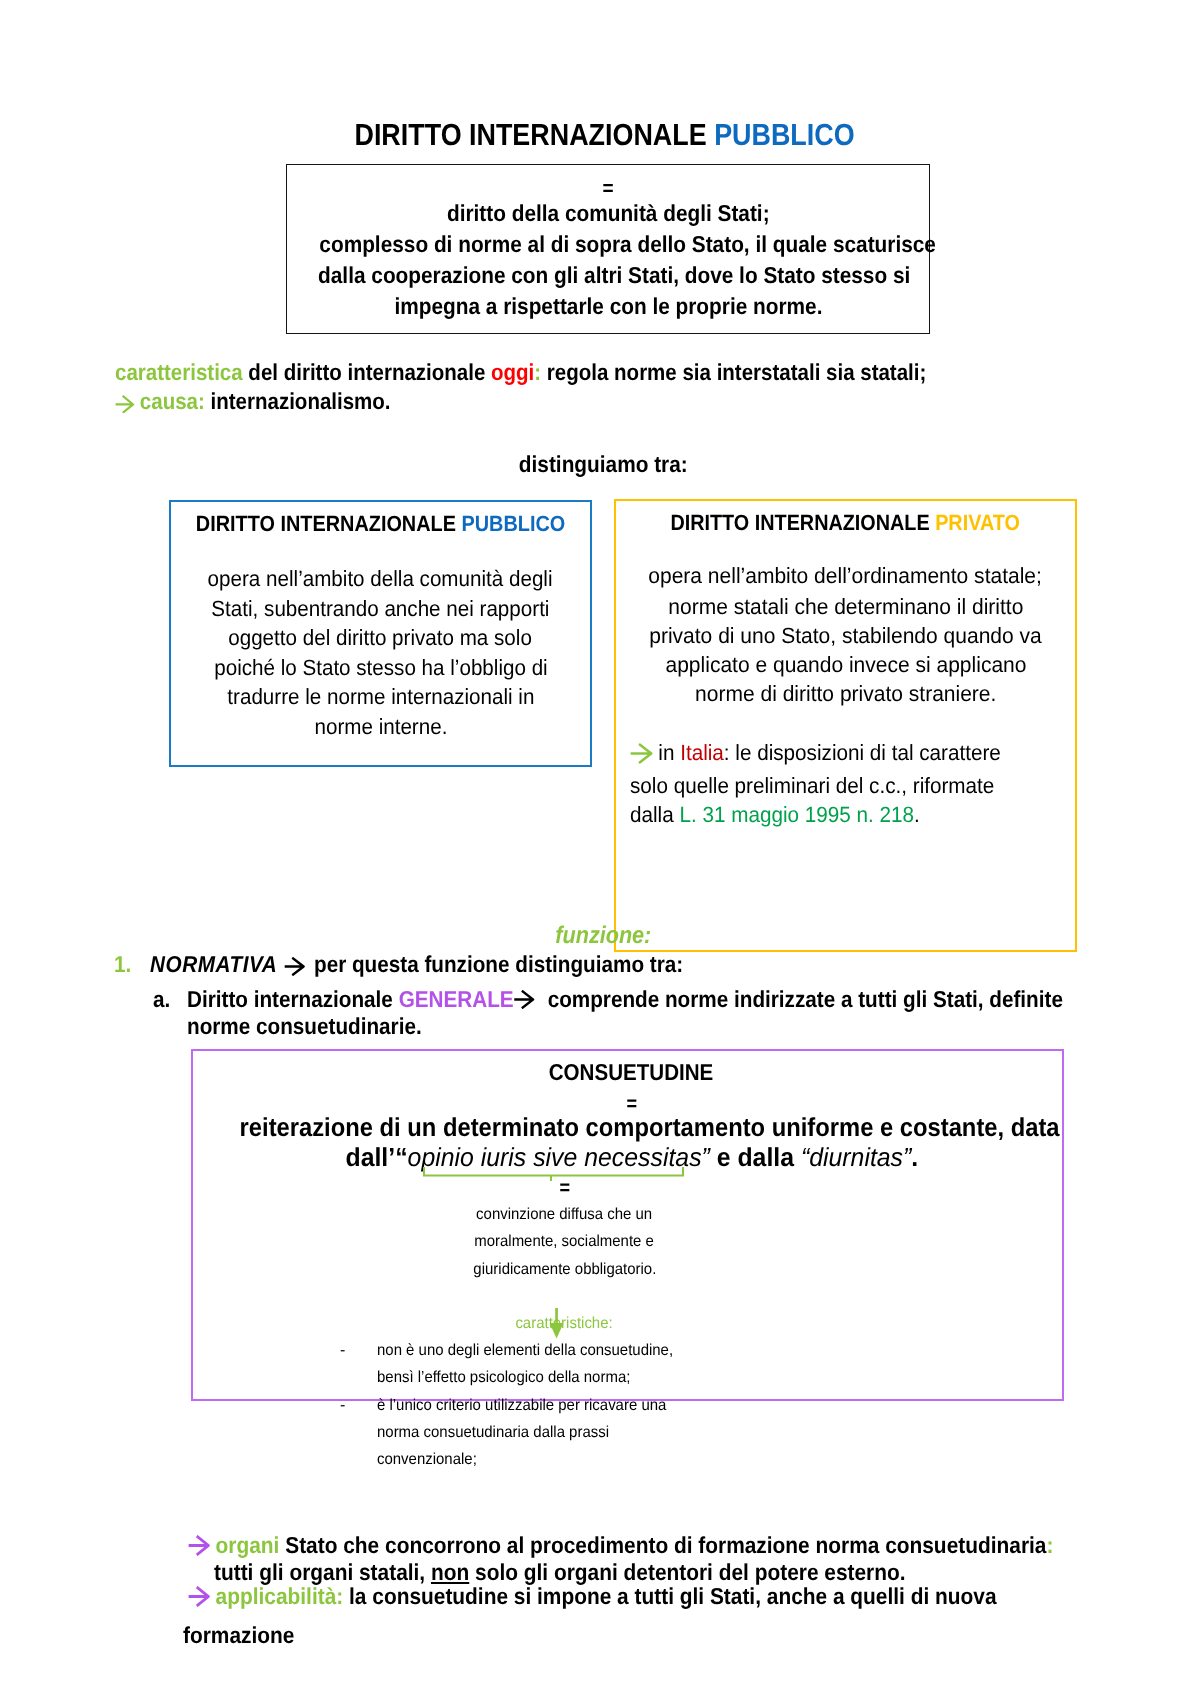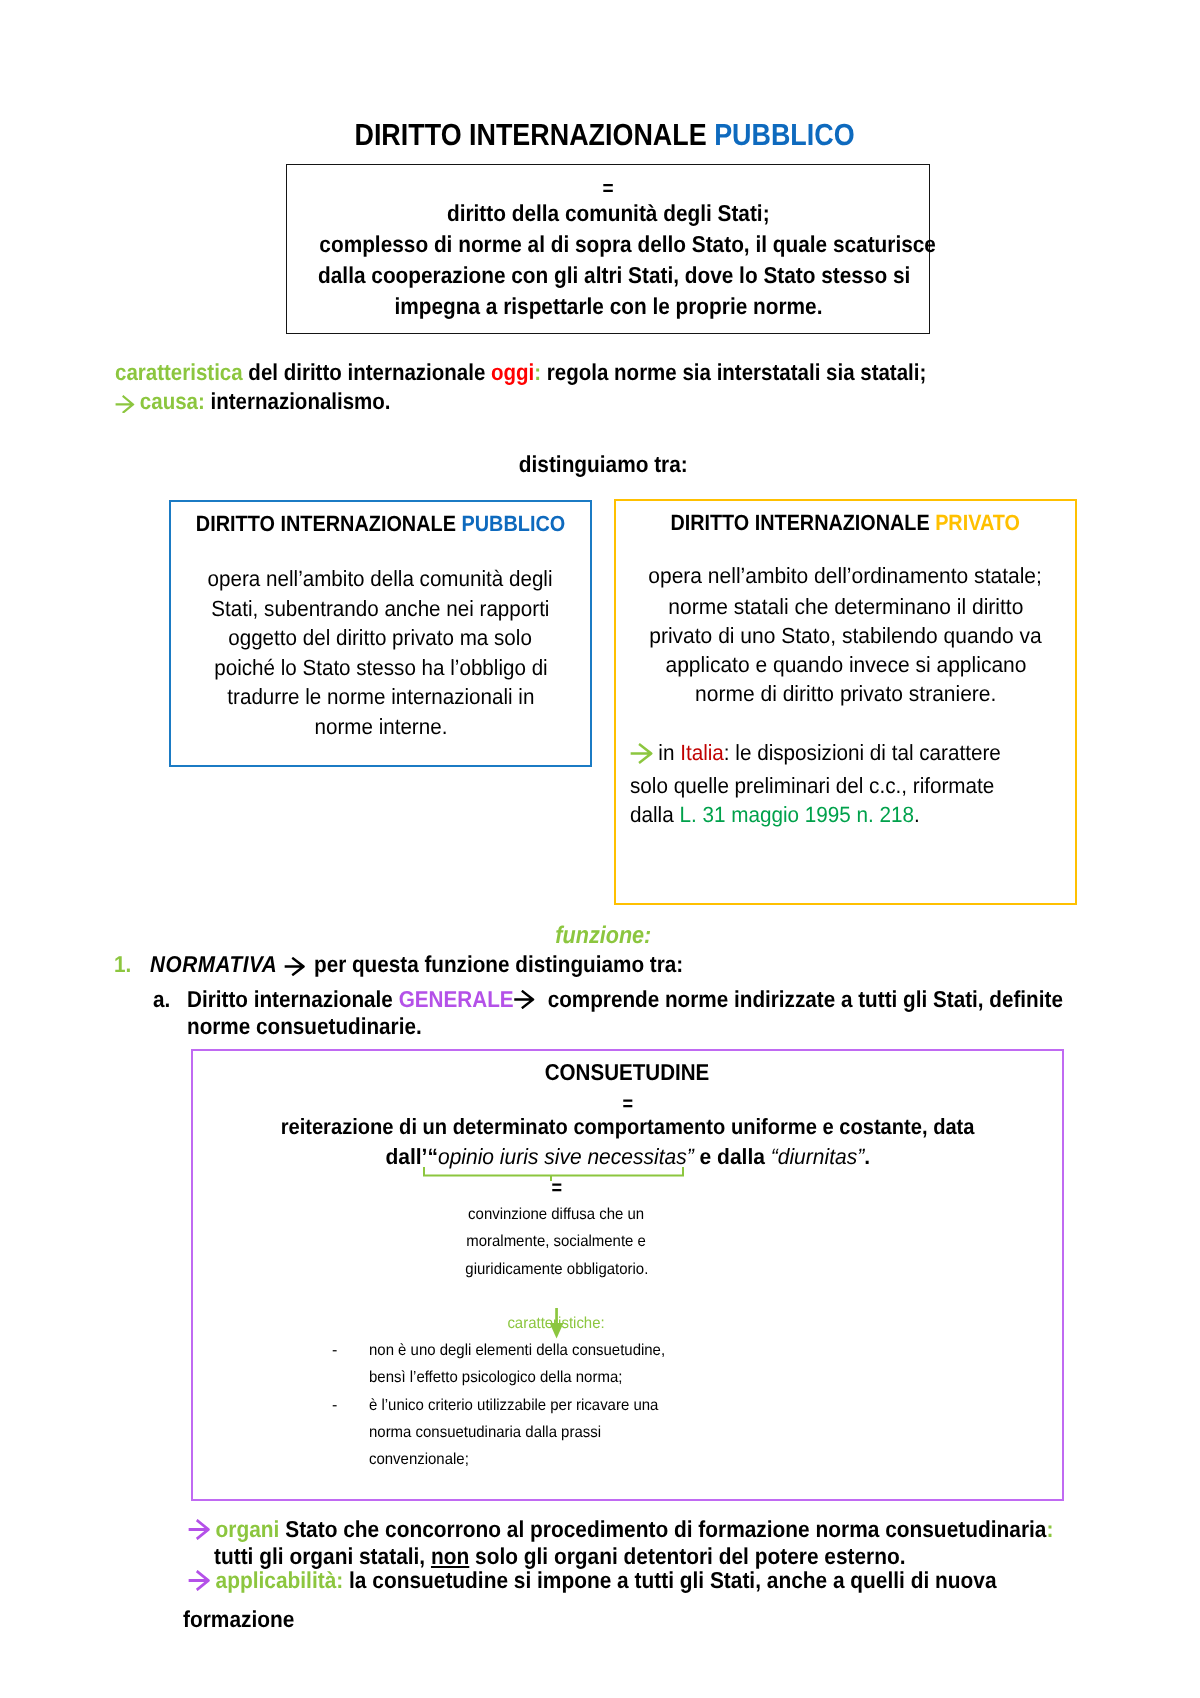--- a/index.html
+++ b/index.html
@@ -39,47 +39,47 @@
   #carat .arw{vertical-align:-4px;}
   #carat .arw svg{width:21.5px;height:18.8px;}
 
   
   #distinguiamo{left:3px;top:450px;width:1200px;font-size:23px;font-weight:bold;line-height:29px;}
 
   
   #box-pubblico{left:169px;top:500px;width:423px;height:267px;border:2.2px solid #1B7BC4;box-sizing:border-box;}
   #box-pubblico .sq{transform:scaleX(.937);}
   #box-pubblico .boxhead .sq{transform:scaleX(.903);}
-  #box-privato{left:614px;top:499px;width:463px;height:406px;border:2.2px solid #FFC000;box-sizing:border-box;}
+  #box-privato{left:614px;top:499px;width:463px;height:453px;border:2.2px solid #FFC000;box-sizing:border-box;}
   #box-privato .sq{transform:scaleX(.955);}
   #box-privato .boxhead .sq{transform:scaleX(.9);}
   #box-privato .sql{transform:scaleX(.94);transform-origin:left;}
   .boxhead{font-size:22px;font-weight:bold;line-height:29px;}
   .boxbody{font-size:22px;font-weight:normal;line-height:29.5px;}
 
   
   #funzione{left:3px;top:922px;width:1200px;font-size:24px;font-weight:bold;font-style:italic;color:#8CC63F;line-height:28px;}
   #funzione .sq{transform:scaleX(.9);}
   #list1{left:114px;top:950px;width:1030px;font-size:23px;font-weight:bold;line-height:30px;}
   #list1 .sql{transform:scaleX(.9);}
 
   
-  #box-cons{left:191px;top:1049px;width:873px;height:452px;border:2.2px solid #C06AF2;box-sizing:border-box;}
+  #box-cons{left:191px;top:1049px;width:873px;height:352px;border:2.2px solid #C06AF2;box-sizing:border-box;padding-left:8px;}
   .cons-title{font-size:23px;font-weight:bold;line-height:30px;}
   .cons-eq{font-size:20px;font-weight:bold;line-height:25px;}
-  .cons-main{font-size:22px;font-weight:bold;line-height:30px;}
+  .cons-main{font-size:26px;font-weight:bold;line-height:30px;}
   .cons-main i{font-weight:normal;}
   .cons-small{font-size:16px;line-height:27.3px;font-weight:normal;}
   .cons-small .sq,.cons-small .sql{transform:scaleX(.935);}
   .cons-small .sql{transform-origin:left;}
   .cons-inner{width:727px;}
 
   
   #bottom{left:113px;top:1519px;width:1040px;font-size:23px;font-weight:bold;line-height:24px;}
-  #bottom .bl1{position:absolute;left:0;width:1040px;}
+  #bottom .bl1{position:absolute;left:0;width:1040px;margin-top:16px;}
   #bottom .sql{transform:scaleX(.908);}
 </style>
 </head>
 <body>
 
 <div class="page">
 
   <div class="abs ctr" id="doc-title"><span class="sq"><span>DIRITTO INTERNAZIONALE </span><span class="bl">PUBBLICO</span></span></div>
 
   <div class="abs" id="def-box">

